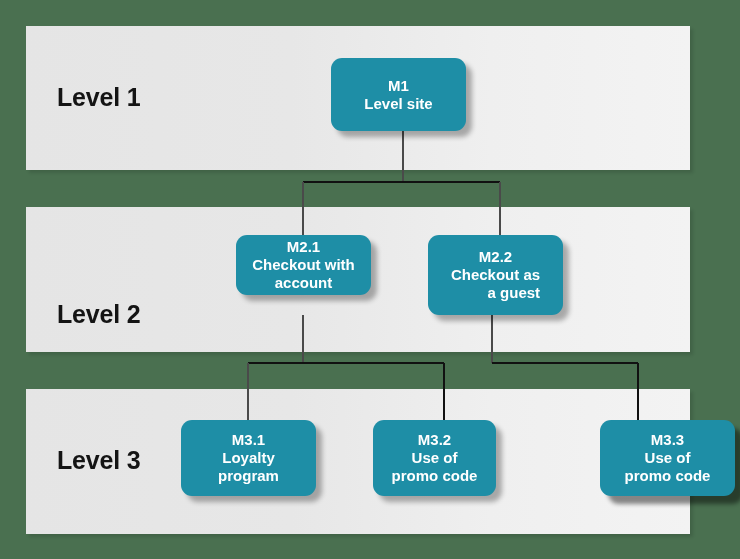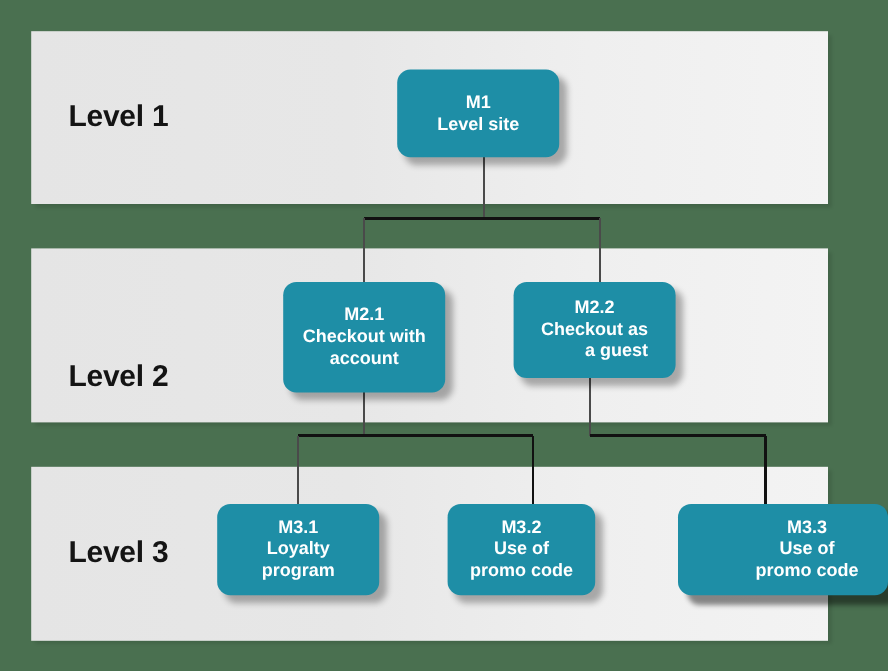--- a/index.html
+++ b/index.html
@@ -92,21 +92,21 @@
 
   <div class="band-label" style="left:57px; top:83px;">Level 1</div>
   <div class="band-label" style="left:57px; top:264px;margin-top:36px;">Level 2</div>
   <div class="band-label" style="left:57px; top:446px;">Level 3</div>
 
   <div class="node" style="left:331px; top:58px; width:135px; height:73px;">
     <span class="node-id">M1</span>
     <span class="node-label">Level site</span>
   </div>
 
-  <div class="node" style="left:236px; top:235px; width:135px; height:92px;">
+  <div class="node" style="left:236px; top:235px; width:135px; height:60px;">
     <span class="node-id">M2.1</span>
     <span class="node-label">Checkout with
 account</span>
   </div>
 
   <div class="node" style="left:428px; top:235px; width:135px; height:80px;text-align:right;">
     <span class="node-id">M2.2</span>
     <span class="node-label">Checkout as
 a guest</span>
   </div>
@@ -116,19 +116,19 @@
     <span class="node-label">Loyalty
 program</span>
   </div>
 
   <div class="node" style="left:373px; top:420px; width:123px; height:76px;">
     <span class="node-id">M3.2</span>
     <span class="node-label">Use of
 promo code</span>
   </div>
 
-  <div class="node" style="left:565px; top:420px; width:135px; height:76px; box-shadow:8px 8px 4px rgba(0,0,0,0.45);padding-left:40px;">
+  <div class="node" style="left:600px; top:420px; width:135px; height:76px; box-shadow:8px 8px 4px rgba(0,0,0,0.45);">
     <span class="node-id">M3.3</span>
     <span class="node-label">Use of
 promo code</span>
   </div>
 
 </div>
 
 </body></html>

